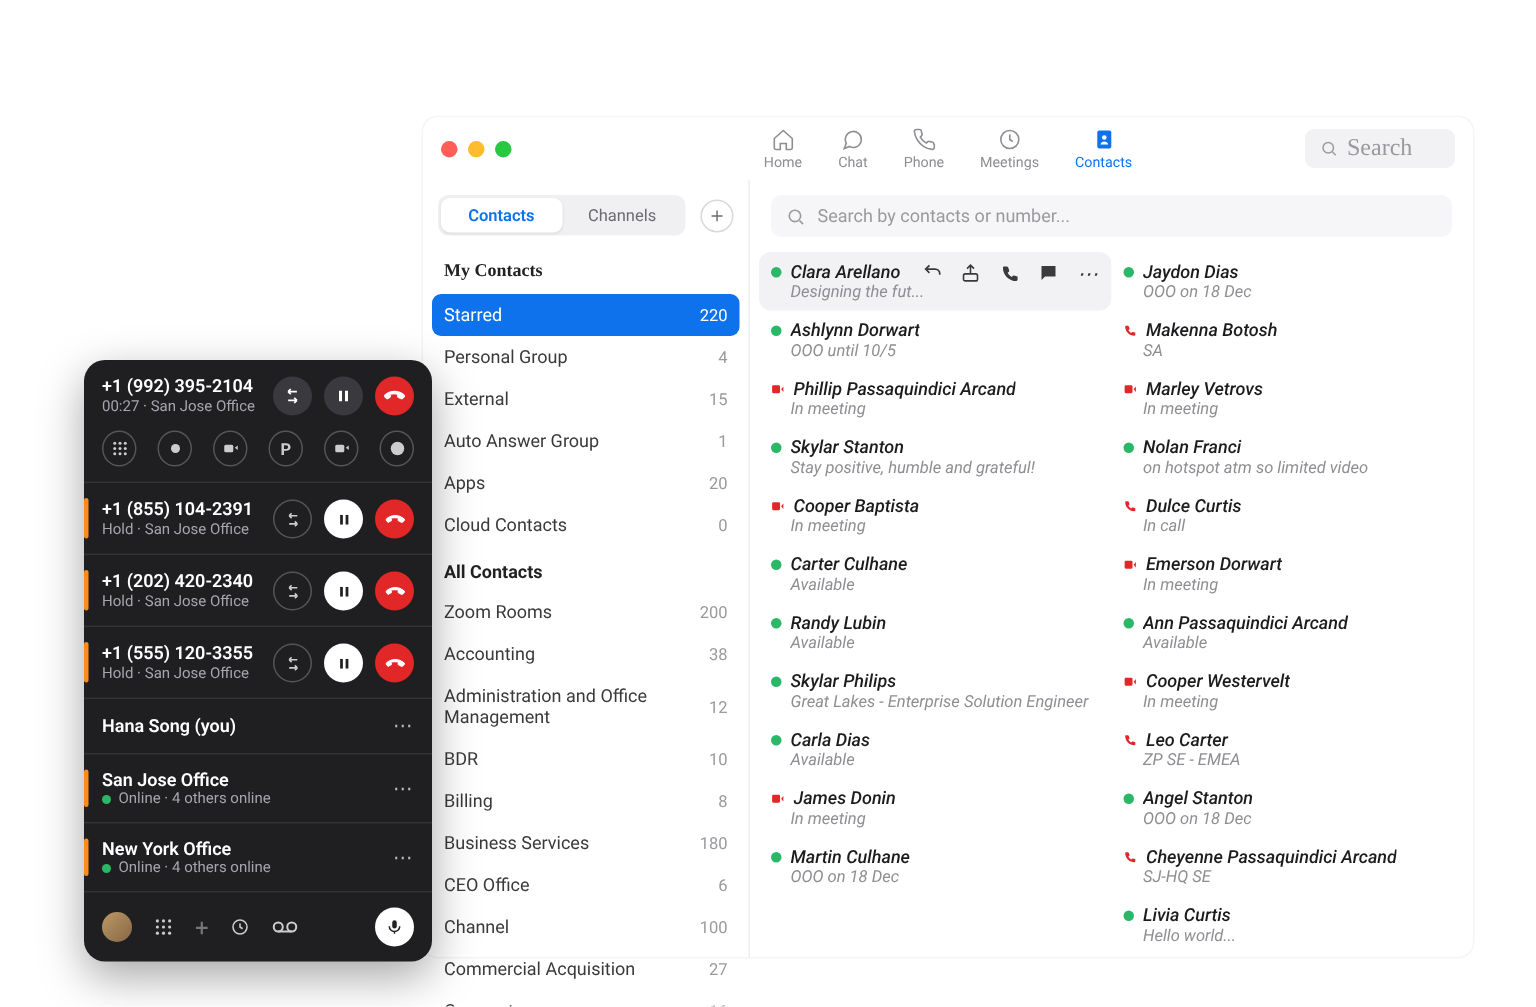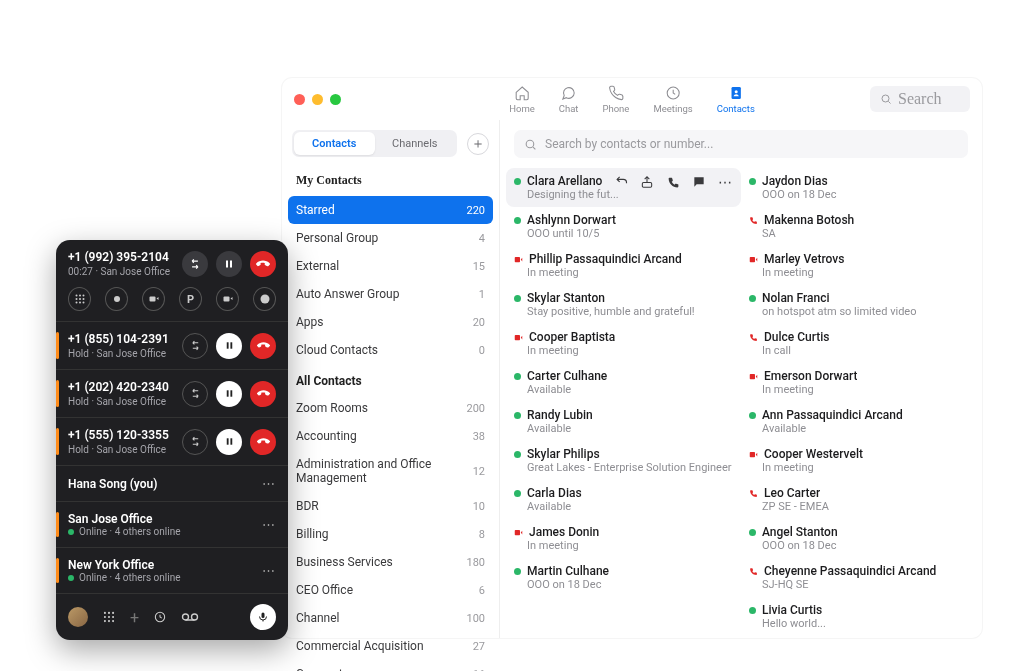--- a/index.html
+++ b/index.html
@@ -34,37 +34,37 @@
 .side-item { display: flex; justify-content: space-between; align-items: center; padding: 7px 14px; font-size: 12px; color: #3a3a3c; cursor: pointer; }
 .side-item .cnt { color: #9a9a9e; font-size: 11px; }
 .side-item.selected { background: #0e72ed; color: #fff; border-radius: 6px; margin: 0 6px; padding: 7px 8px; }
 .side-item.selected .cnt { color: #fff; }
 .side-sub-title { font-size: 12px; font-weight: 700; color: #222; padding: 10px 14px 6px; }
 
 .content { flex: 1; display: flex; flex-direction: column; }
 .contact-search { margin: 10px 14px; display: flex; align-items: center; gap: 8px; background: #f6f6f8; border-radius: 7px; padding: 7px 10px; }
 .contact-search .sicon { color: #9a9a9e; font-size: 13px; }
 .contact-search .stext { color: #9a9a9e; font-size: 12px; }
-.contact-cols { flex: 1; display: flex; overflow: hidden; padding: 0 6px 6px 6px; }
+.contact-cols { flex: 1; display: flex; overflow: hidden; padding: 0 6px 6px 6px; font-style: italic; }
 .col { flex: 1; overflow: hidden; }
 .contact { padding: 6px 8px; border-radius: 8px; position: relative; }
 .contact.hovered { background: #f2f2f5; }
 .c-row1 { display: flex; align-items: center; gap: 6px; }
 .status-dot { width: 7px; height: 7px; border-radius: 50%; flex-shrink: 0; }
 .sd-green { background: #2bb768; }
 .c-name { font-size: 12px; color: #1c1c1e; font-weight: 500; white-space: nowrap; overflow: hidden; text-overflow: ellipsis; }
 .c-sub { font-size: 11px; color: #8e8e93; padding-left: 13px; white-space: nowrap; overflow: hidden; text-overflow: ellipsis; }
 .hover-actions { position: absolute; right: 8px; top: 6px; display: flex; gap: 10px; align-items: center; }
 .ha-btn { width: 16px; height: 16px; color: #3a3a3c; display:flex; align-items:center; justify-content:center; font-size:14px; cursor:pointer; }
 
 
 .dark-panel { position: absolute; left: 56px; top: 240px; width: 232px; border-radius: 14px; background: #1f1f22; color: #fff; box-shadow: 0 10px 30px rgba(0,0,0,0.35); overflow: hidden; }
 .dp-section { padding: 10px 12px; position: relative; }
 .dp-divider { border-top: 1px solid #333; }
-.call-row { display: flex; justify-content: space-between; align-items: center; }
+.call-row { display: flex; justify-content: space-between; align-items: flex-end; }
 .call-info { display: flex; flex-direction: column; gap: 2px; }
 .call-num { font-size: 12px; font-weight: 600; }
 .call-sub { font-size: 10px; color: #a5a5ab; }
 .call-actions { display: flex; gap: 8px; align-items:center; }
 .cbtn { width: 26px; height: 26px; border-radius: 50%; display: flex; align-items: center; justify-content: center; font-size: 12px; cursor:pointer; }
 .cbtn.dark { background: #3a3a3e; color: #fff; }
 .cbtn.darkline { background: transparent; border:1px solid #555; color:#ccc; }
 .cbtn.white { background: #fff; color: #222; }
 .cbtn.red { background: #e12727; color: #fff; }
 .icon-row { display: flex; gap: 14px; padding-top: 10px; }

